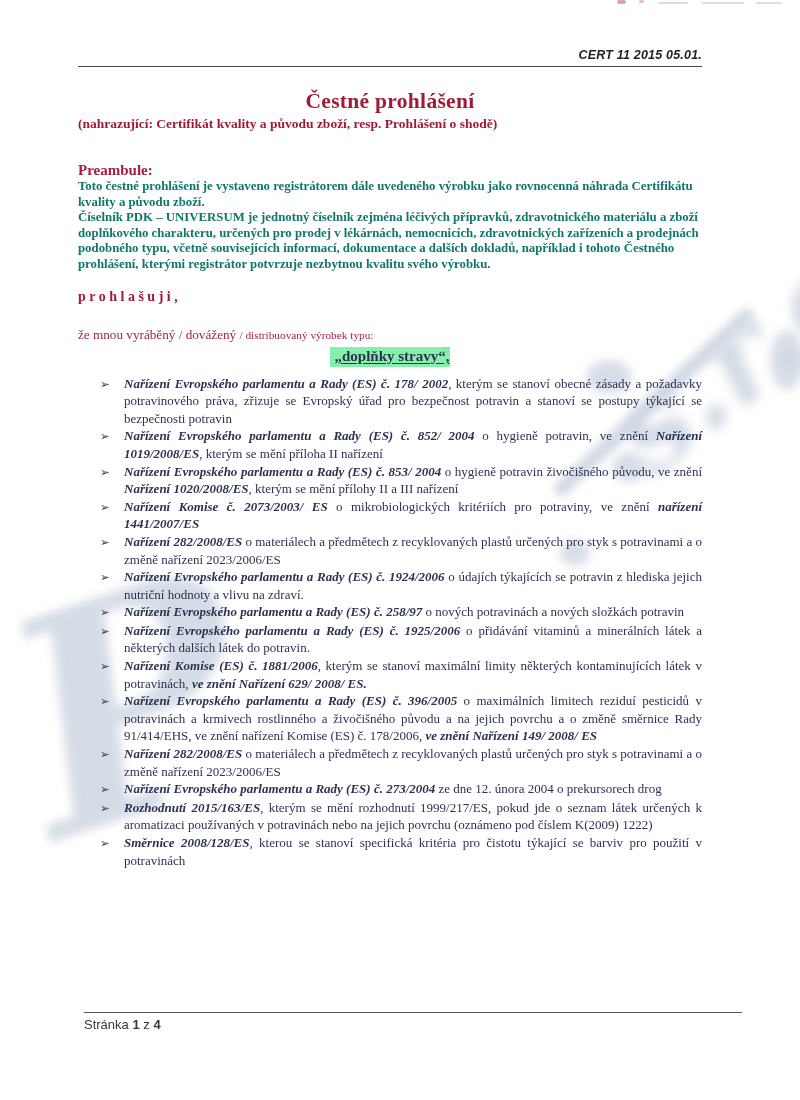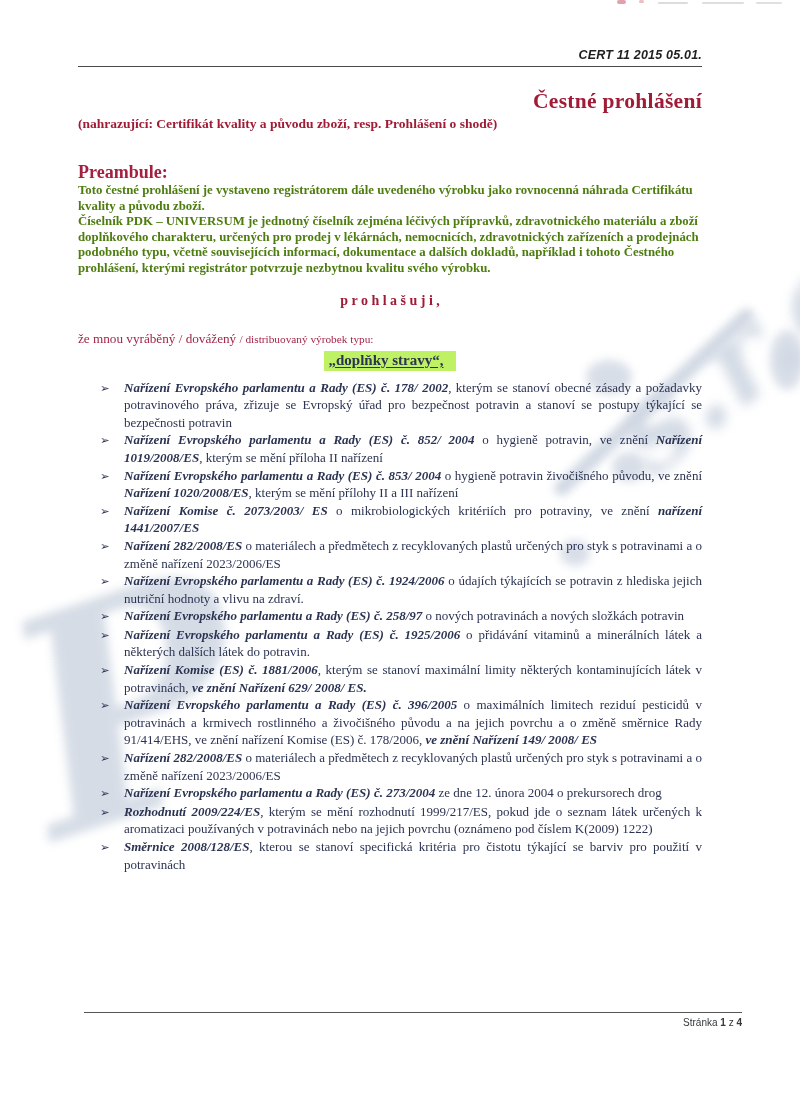--- a/index.html
+++ b/index.html
@@ -44,61 +44,61 @@
   .a5 { left:756px; top:2px; width:26px; height:2px; background:#e0e0e0; }
   
   .content { position:absolute; left:78px; width:624px; top:0; z-index:1; }
   .doc-header {
     padding-top:48px; text-align:right;
     font-family:"Liberation Sans", sans-serif; font-style:italic; font-weight:600;
     font-size:12.5px; color:#1f1f1f; letter-spacing:.2px;
   }
   .header-rule { border:none; border-top:1.6px solid #4a4a4a; margin-top:4px; }
   .title {
-    margin-top:22px; text-align:right; font-weight:bold;
+    margin-top:22px; text-align:center; font-weight:bold;
     font-size:21.5px; color:#a01b35; letter-spacing:.3px;
   }
   .subtitle {
     text-align:left; font-weight:bold; font-size:13.5px; color:#a01b35; margin-top:2px;
   }
   .preamble-heading {
-    margin-top:30px; font-weight:bold; font-size:18px; color:#a32040;
+    margin-top:30px; font-weight:bold; font-size:15px; color:#a32040;
   }
   .preamble p {
-    font-weight:bold; font-size:12.8px; line-height:15.6px; color:#4d7c0f;
+    font-weight:bold; font-size:12.8px; line-height:15.6px; color:#0f766e;
     text-align:left;
   }
   .intro {
     margin-top:16px; padding-left:48px; font-size:13px; color:#a32547;
   }
   .verb {
-    margin-top:16px; text-align:center; font-weight:bold; font-size:14px; color:#a01b35;
+    margin-top:16px; text-align:left; font-weight:bold; font-size:14px; color:#a01b35;
   }
   .lead { margin-top:20px; color:#a32547;font-family:Liberation Serif, serif; }
   .lead .big { font-size:13.2px; }
   .lead .small { font-size:11.3px; }
   .highlight-row { margin-top:4px; text-align:center; }
   .highlight {
-    display:inline-block; background:#bef264; color:#2b3352;
-    font-weight:bold; font-size:15px; padding:1px 12px 2px 4px;
+    display:inline-block; background:#86efac; color:#2b3352;
+    font-weight:bold; font-size:15px; padding:1px 0 2px 4px;
     text-decoration:underline; text-decoration-color:#2b3352; text-underline-offset:2px;
   }
   .after-line { margin-top:12px; font-size:13px; color:#a32547; }
   
   .req-list { margin-top:8px; padding-left:22px; }
   .req-item { display:flex; color:#2b3352; font-size:13px; line-height:17.6px; }
   .req-item .bullet { flex:none; width:24px; font-size:11.5px; padding-top:1px;
     font-family:"DejaVu Sans", sans-serif; }
   .req-item .req-text { flex:1; text-align:justify; }
   .req-text .b { font-weight:bold;font-style:italic; }
   
   .doc-footer {
     position:absolute; left:84px; width:658px; top:1012px; z-index:1;
-    border-top:1.5px solid #555; text-align:right; padding-top:4px;
-    font-family:"Liberation Sans", sans-serif; font-size:10px; color:#33383d;
+    border-top:1.5px solid #555; text-align:left; padding-top:4px;
+    font-family:"Liberation Sans", sans-serif; font-size:13px; color:#33383d;
   }
   .doc-footer .num { font-weight:bold; }
 </style>
 </head>
 <body>
 
 <div class="page">
 
   <div class="watermark">
     <span class="wm-letter">P</span>
@@ -184,21 +184,21 @@
         <div class="req-item">
           <span class="bullet">➢</span>
           <span class="req-text"><span class="b">Nařízení 282/2008/ES</span><span> o materiálech a předmětech z recyklovaných plastů určených pro styk s potravinami a o změně nařízení 2023/2006/ES</span></span>
         </div>
         <div class="req-item">
           <span class="bullet">➢</span>
           <span class="req-text"><span class="b">Nařízení Evropského parlamentu a Rady (ES) č. 273/2004</span><span> ze dne 12. února 2004 o prekursorech drog</span></span>
         </div>
         <div class="req-item">
           <span class="bullet">➢</span>
-          <span class="req-text"><span class="b">Rozhodnutí 2009/224/ES</span><span>, kterým se mění rozhodnutí 1999/217/ES, pokud jde o seznam látek určených k aromatizaci používaných v potravinách nebo na jejich povrchu (oznámeno pod číslem K(2009) 1222)</span></span>
+          <span class="req-text"><span class="b">Rozhodnutí 2015/163/ES</span><span>, kterým se mění rozhodnutí 1999/217/ES, pokud jde o seznam látek určených k aromatizaci používaných v potravinách nebo na jejich povrchu (oznámeno pod číslem K(2009) 1222)</span></span>
         </div>
         <div class="req-item">
           <span class="bullet">➢</span>
           <span class="req-text"><span class="b">Směrnice 2008/128/ES</span><span>, kterou se stanoví specifická kritéria pro čistotu týkající se barviv pro použití v potravinách</span></span>
         </div>
       </div>
   </div>
 
   <div class="doc-footer">
     <span>Stránka</span>

